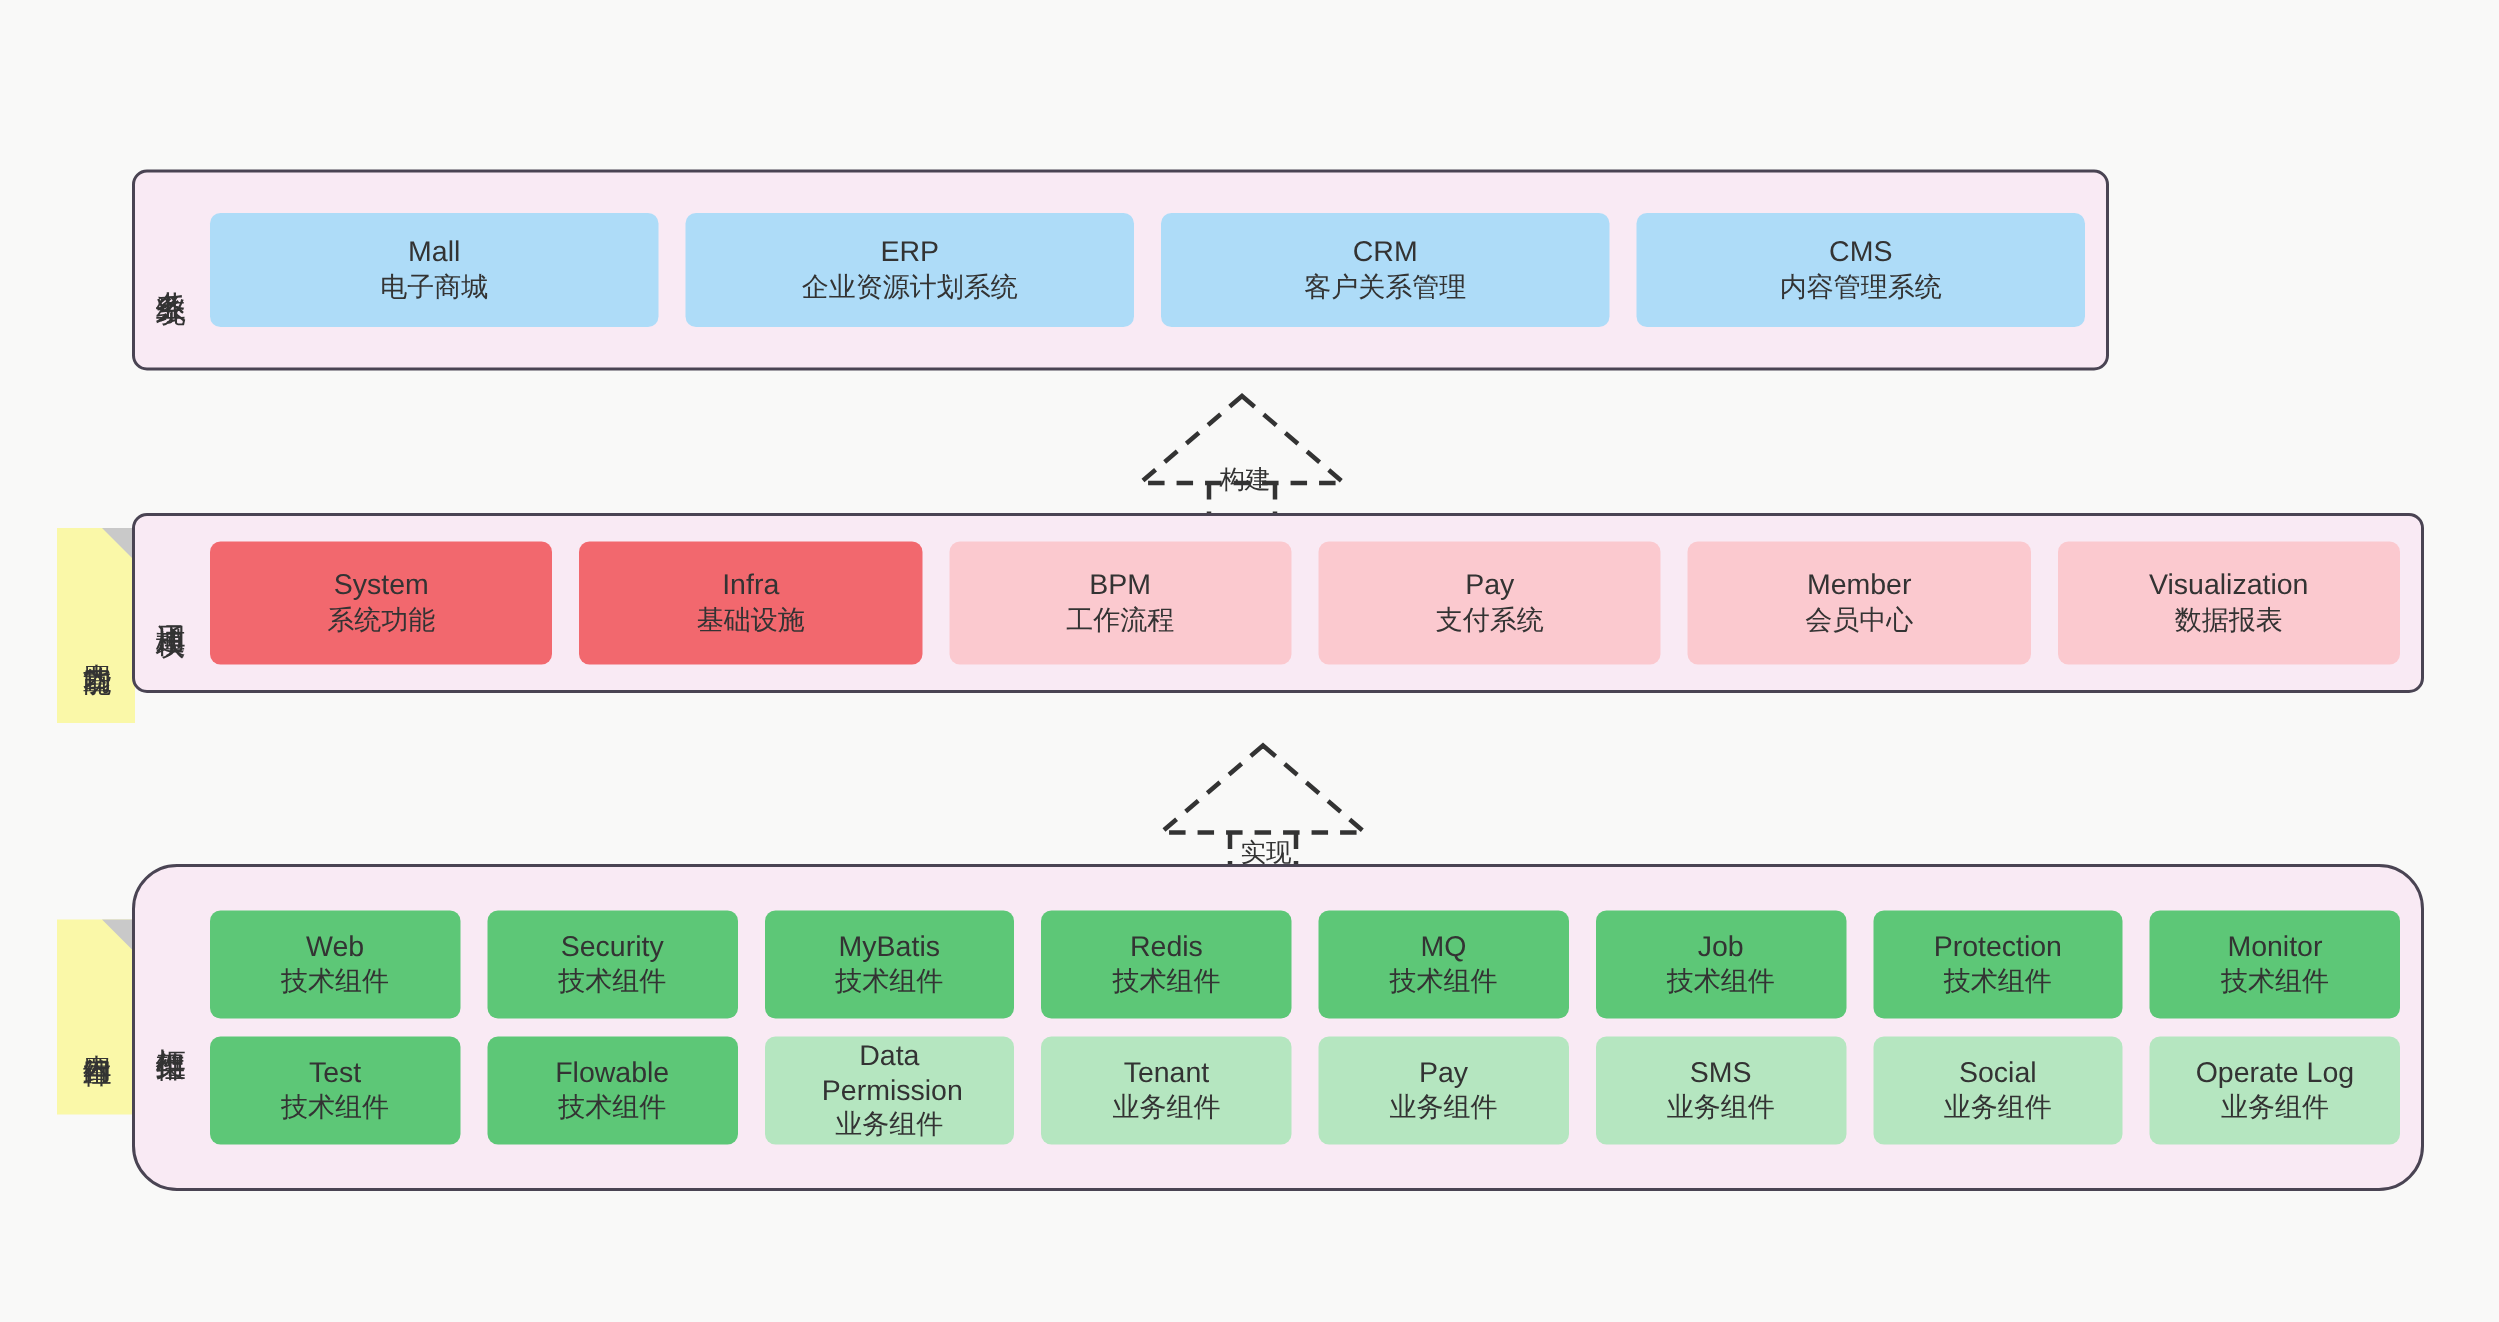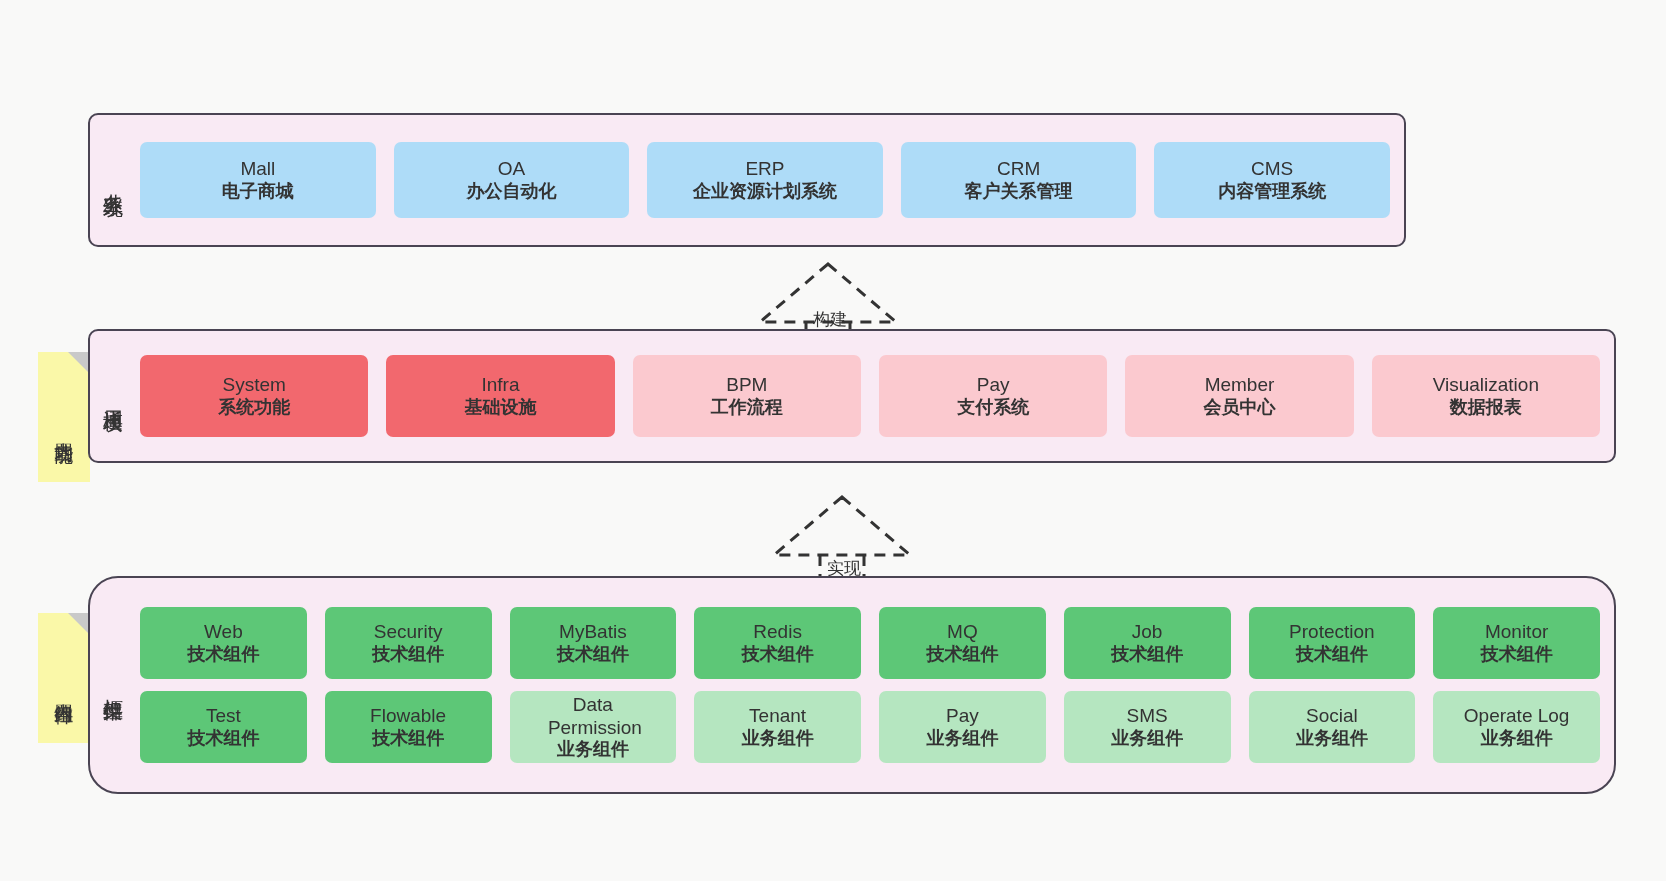--- a/index.html
+++ b/index.html
@@ -59,21 +59,21 @@
     flex-direction:column;
     align-items:center;
     justify-content:center;
     text-align:center;
     box-sizing:border-box;
     padding:6px 4px;
     line-height:1.22;
     color:#333333;
   }
   .card .t1{font-size:19px;}
-  .card .t2{font-size:18px;font-weight:bold;}
+  .card .t2{font-size:18px;}
 
   .blue   {background:#AEDCF8;height:76px;}
   .red    {background:#F2686E;height:82px;}
   .pinkish{background:#FBC9CF;height:82px;}
   .green  {background:#5DC777;height:72px;}
   .lgreen {background:#B5E6C0;height:72px;}
 
   
   .note{
     position:absolute;
@@ -121,24 +121,20 @@
   <div class="layer" style="left:88px;top:113px;width:1318px;height:134px;">
     <div class="layer-label">业务系统</div>
     <div class="layer-body">
       <div class="row">
 
         <div class="card blue">
           <span class="t1">Mall</span>
           <span class="t2">电子商城</span>
         </div>
         <div class="card blue">
-          <span class="t1">OA</span>
-          <span class="t2">办公自动化</span>
-        </div>
-        <div class="card blue">
           <span class="t1">ERP</span>
           <span class="t2">企业资源计划系统</span>
         </div>
         <div class="card blue">
           <span class="t1">CRM</span>
           <span class="t2">客户关系管理</span>
         </div>
         <div class="card blue">
           <span class="t1">CMS</span>
           <span class="t2">内容管理系统</span>
@@ -155,21 +151,21 @@
 
       <path d="M 48 60 L 48 86 M 92 60 L 92 86" stroke="#333333" stroke-width="3" stroke-dasharray="11,8"></path>
     </svg>
     <span class="uml-label" style="left:55px;top:46px;">构建</span>
   </div>
 
   <div class="note" style="left:38px;top:352px;height:130px;">
     <span>内置功能</span>
   </div>
 
-  <div class="layer" style="left:88px;top:329px;width:1528px;height:134px;">
+  <div class="layer" style="left:88px;top:342px;width:1528px;height:120px;">
     <div class="layer-label">通用模块</div>
     <div class="layer-body">
       <div class="row">
 
         <div class="card red">
           <span class="t1">System</span>
           <span class="t2">系统功能</span>
         </div>
         <div class="card red">
           <span class="t1">Infra</span>

